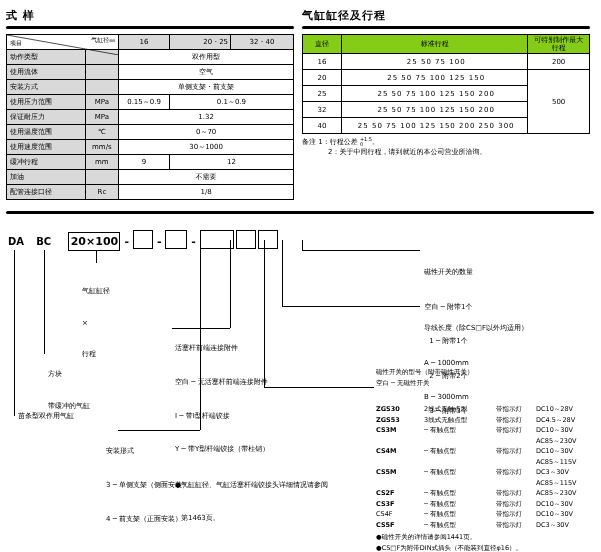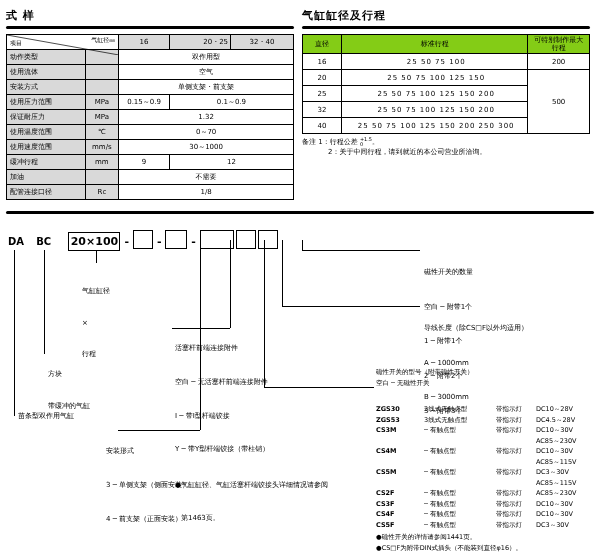--- a/index.html
+++ b/index.html
@@ -256,21 +256,21 @@
 
 <div class="lbltxt" style="left:175px;top:321px;line-height:1.6;">
   <div>活塞杆前端连接附件</div>
   <div>空白 ─ 无活塞杆前端连接附件</div>
   <div>I ─ 带I型杆端铰接</div>
   <div>Y ─ 带Y型杆端铰接（带柱销）</div>
   <div style="margin-top:2px;">●气缸缸径、气缸活塞杆端铰接头详细情况请参阅</div>
   <div style="padding-left:6px;">第1463页。</div>
 </div>
 
-<div class="lbltxt" style="left:424px;top:244px;line-height:1.65;">
+<div class="lbltxt" style="left:424px;top:244px;line-height:1.65;text-align:center;">
   <div>磁性开关的数量</div>
   <div>空白 ─ 附带1个</div>
   <div>1 ─ 附带1个</div>
   <div>2 ─ 附带2个</div>
   <div>3 ─ 附带3个</div>
 </div>
 
 <div class="lbltxt" style="left:424px;top:300px;line-height:1.65;">
   <div>导线长度（除CS□F以外均适用）</div>
   <div>A ─ 1000mm</div>
@@ -332,21 +332,21 @@
     <span style="width:40px;">带指示灯</span>
     <span>AC85～230V</span>
   </div>
   <div style="display:flex;">
     <span style="width:48px;font-weight:bold;">CS3F</span>
     <span style="width:72px;">─ 有触点型</span>
     <span style="width:40px;">带指示灯</span>
     <span>DC10～30V</span>
   </div>
   <div style="display:flex;">
-    <span style="width:48px;font-weight:bold;">CS4F</span>
+    <span style="width:48px;font-weight:normal;">CS4F</span>
     <span style="width:72px;">─ 有触点型</span>
     <span style="width:40px;">带指示灯</span>
     <span>DC10～30V</span>
   </div>
   <div style="display:flex;">
     <span style="width:48px;font-weight:bold;">CS5F</span>
     <span style="width:72px;">─ 有触点型</span>
     <span style="width:40px;">带指示灯</span>
     <span>DC3～30V</span>
   </div>

